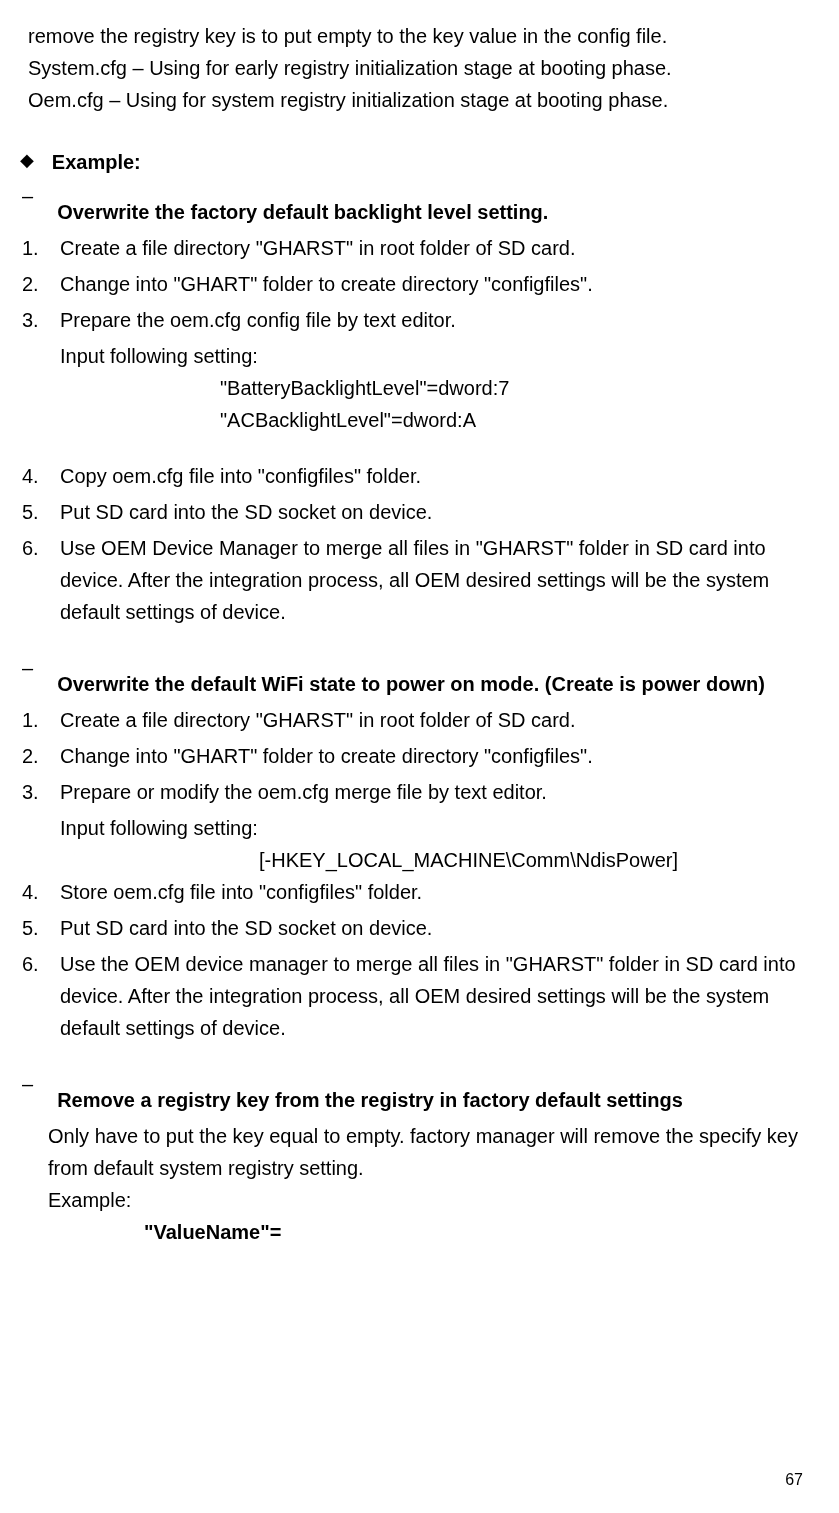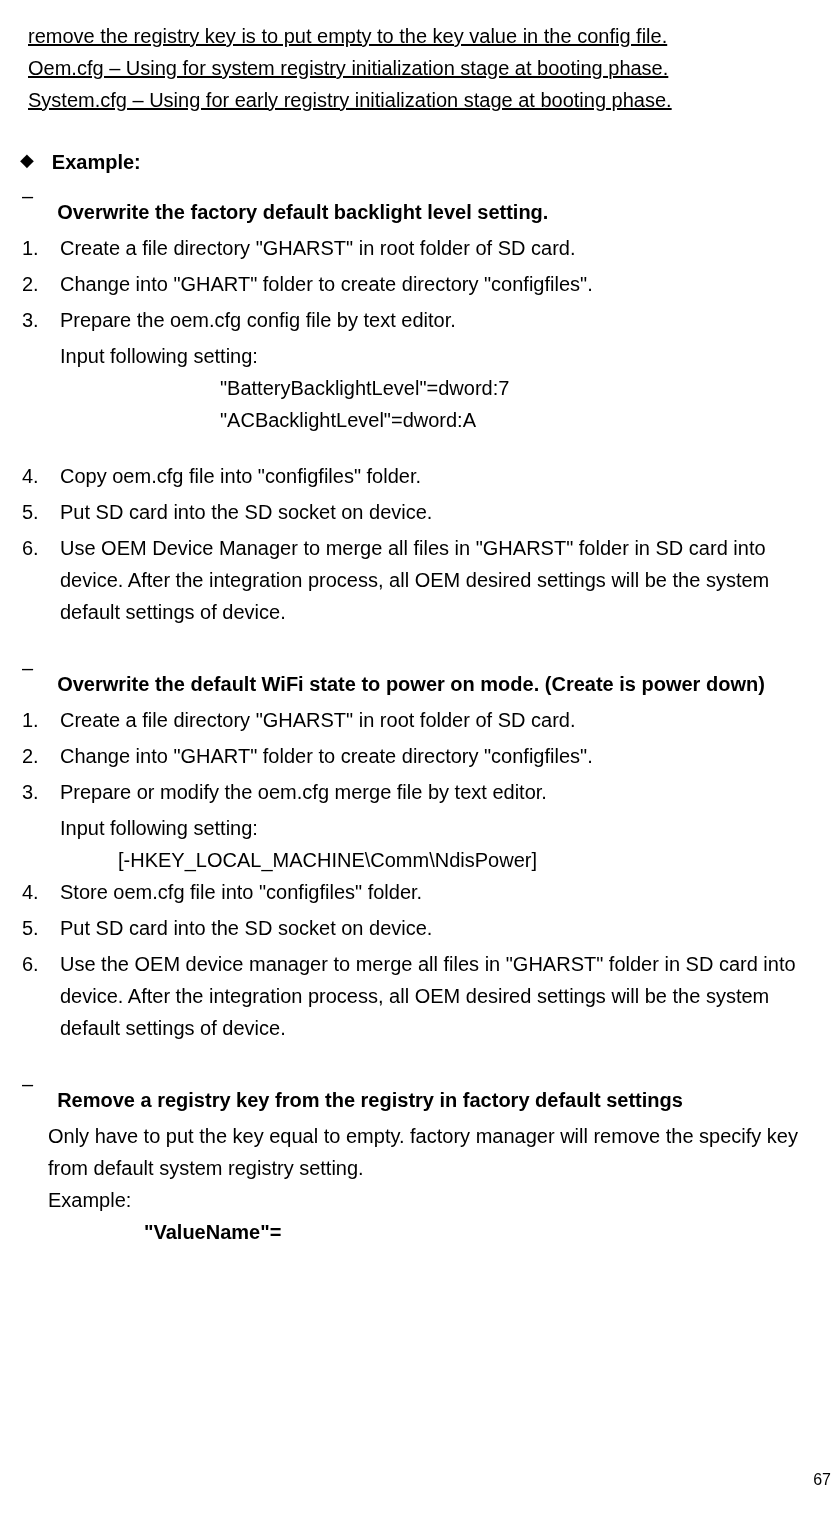--- a/index.html
+++ b/index.html
@@ -7,21 +7,20 @@
       font-size: 20px;
       line-height: 1.6;
       margin: 0;
       padding: 20px 20px 20px 20px;
       color: #000;
       width: 799px;
     }
     .top-text {
       padding-left: 8px;
       margin-bottom: 30px;
-      text-decoration: underline;
     }
     .diamond-bullet {
       display: flex;
       align-items: flex-start;
       margin-bottom: 2px;
     }
     .diamond-bullet .bullet {
       font-size: 18px;
       margin-right: 18px;
       margin-left: 0px;
@@ -60,48 +59,49 @@
       padding-left: 38px;
     }
     .code-indent-1 {
       padding-left: 154px;
     }
     .code-indent-2 {
       padding-left: 198px;
     }
     .code-indent-3 {
       padding-left: 96px;
+      text-align: center;
     }
     .section-gap {
       margin-top: 24px;
     }
     .example-block {
       padding-left: 8px;
       margin-left: 20px;
     }
     .example-code-1 {
       padding-left: 48px;
     }
     .example-code-2 {
       padding-left: 96px;
     }
     .page-number {
       position: fixed;
       bottom: 20px;
-      right: 8px;
+      right: 36px;
       font-size: 16px;
     }
   </style>
 </head>
 <body>
 
 <div class="top-text">
   <div>remove the registry key is to put empty to the key value in the config file.</div>
+  <div>System.cfg – Using for early registry initialization stage at booting phase.</div>
   <div>Oem.cfg – Using for system registry initialization stage at booting phase.</div>
-  <div>System.cfg – Using for early registry initialization stage at booting phase.</div>
 </div>
 
 <div class="diamond-bullet">
   <span class="bullet">◆</span>
   <span class="bold">Example:</span>
 </div>
 
 <div class="dash-bullet">
   <span class="bullet">–</span>
   <span class="bold dash-content">Overwrite the factory default backlight level setting.</span>

